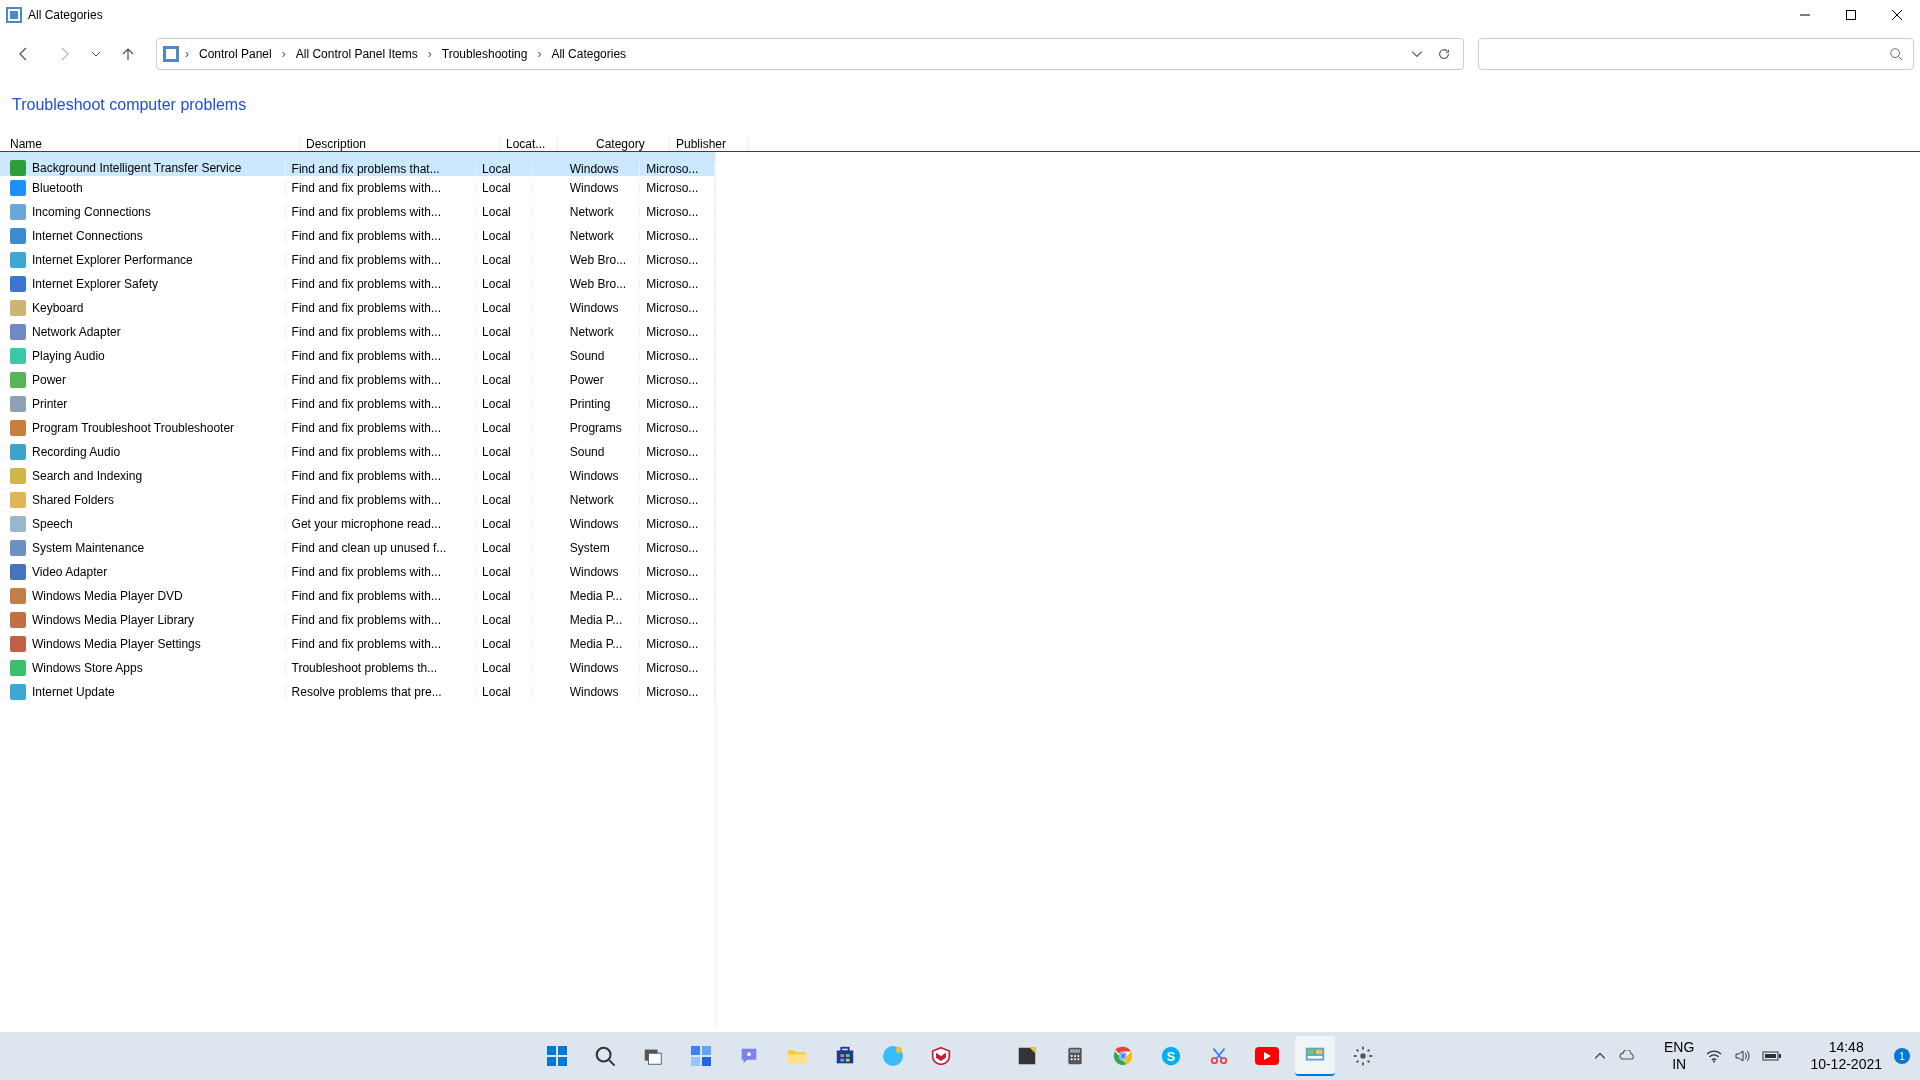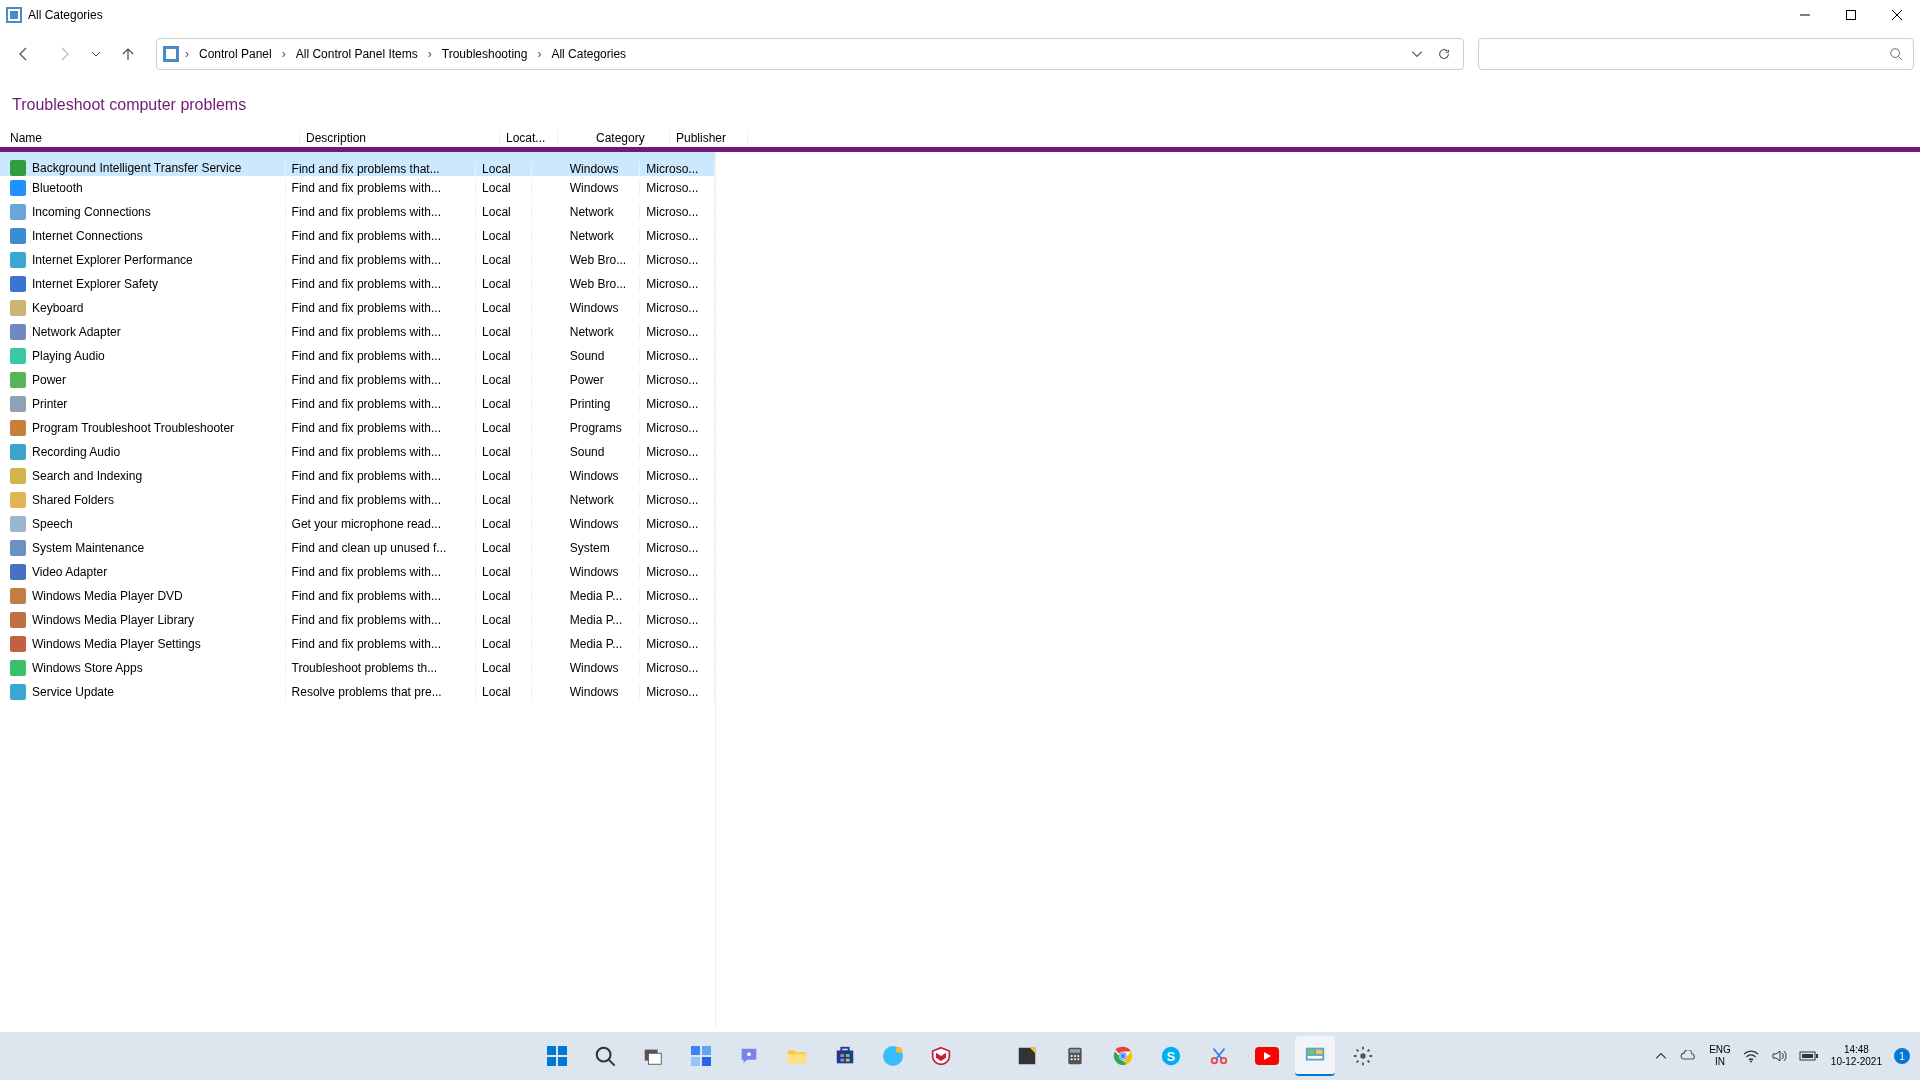--- a/index.html
+++ b/index.html
@@ -10,39 +10,39 @@
   .winbtns { margin-left: auto; display: flex; }
   .winbtn { width: 46px; height: 30px; display:flex; align-items:center; justify-content:center; }
   .toolbar { height: 48px; display:flex; align-items:center; padding: 0 6px; gap: 4px; }
   .navbtn { width: 36px; height: 36px; border-radius: 4px; display:flex; align-items:center; justify-content:center; color:#666; }
   .addrbar { flex: 0 0 1308px; height: 32px; border:1px solid #ccc; border-radius:4px; display:flex; align-items:center; padding:0 6px; gap:2px; margin-left:6px; }
   .addr-sep { color:#555; padding:0 4px; }
   .addr-seg { padding:2px 4px; color:#000; }
   .addr-right { margin-left:auto; display:flex; align-items:center; gap:14px; color:#555; padding-right:6px;}
   .searchbox { flex:1; height:32px; border:1px solid #ccc; border-radius:4px; margin-left:10px; display:flex; align-items:center; padding:0 10px; }
   .searchbox .sicon { margin-left:auto; color:#555; }
-  .heading { color:#701a75; font-size:16px; padding: 18px 0 14px 12px; }
+  .heading { color:#1d4ed8; font-size:16px; padding: 18px 0 14px 12px; }
   .table { position:relative; }
   .thead, .trow { display:flex; align-items:center; height:24px; }
-  .thead { border-bottom:5px solid #701a75; background:#fff; }
+  .thead { border-bottom:1px solid #701a75; background:#fff;align-items:flex-end; }
   .col { padding:0 6px; overflow:hidden; white-space:nowrap; text-overflow:ellipsis; border-right:1px solid #f0f0f0;}
   .col.name { width:300px; display:flex; align-items:center; gap:6px; padding-left:10px;}
   .col.desc { width:200px; }
   .col.loc  { width:58px; }
   .col.cat  { width:80px;margin-left:32px; }
   .col.pub  { width:78px; border-right:1px solid #f0f0f0;}
   .trow.selected { background:#cce8ff;align-items:flex-end; }
   .tbody-wrap { height: calc(1080px - 30px - 48px - 54px - 24px - 48px); overflow:auto; border-right:1px solid #f0f0f0; width:716px;}
   .row-icon { width:16px; height:16px; flex-shrink:0; border-radius:2px; display:inline-block; }
   .taskbar { position:absolute; bottom:0; left:0; right:0; height:48px; background:#dde6ee; display:flex; align-items:center; }
   .task-center { position:absolute; left:50%; transform:translateX(-50%); display:flex; gap:8px; align-items:center; height:100%; }
   .task-icon { width:40px; height:40px; border-radius:4px; display:flex; align-items:center; justify-content:center; }
   .task-icon.active { background:rgba(255,255,255,0.6); border-bottom:2px solid #0078d4;}
   .tray { margin-left:auto; display:flex; align-items:center; gap:12px; padding-right:10px; height:100%; }
-  .tray-text { font-size:10px; text-align:center; line-height:1.2; }
+  .tray-text { font-size:14px; text-align:center; line-height:1.2;margin-left:16px; }
   .badge-circle { width:16px; height:16px; border-radius:50%; background:#0078d4; color:#fff; display:flex; align-items:center; justify-content:center; font-size:10px; }
   svg { display:block; }
 </style>
 </head>
 <body>
 
 <div class="titlebar">
   <span class="app-icon">
     <svg width="16" height="16" viewBox="0 0 16 16">
         <rect width="16" height="16" fill="#4a8ac9"></rect>
@@ -359,21 +359,21 @@
           <span>Windows Store Apps</span>
         </div>
         <div class="col desc">Troubleshoot problems th...</div>
         <div class="col loc">Local</div>
         <div class="col cat">Windows</div>
         <div class="col pub">Microso...</div>
       </div>
       <div class="trow">
         <div class="col name">
           <span class="row-icon" style="background:#3ba7d3"></span>
-          <span>Service Update</span>
+          <span>Internet Update</span>
         </div>
         <div class="col desc">Resolve problems that pre...</div>
         <div class="col loc">Local</div>
         <div class="col cat">Windows</div>
         <div class="col pub">Microso...</div>
       </div>
     </div>
 </div>
 
 <div class="taskbar">

